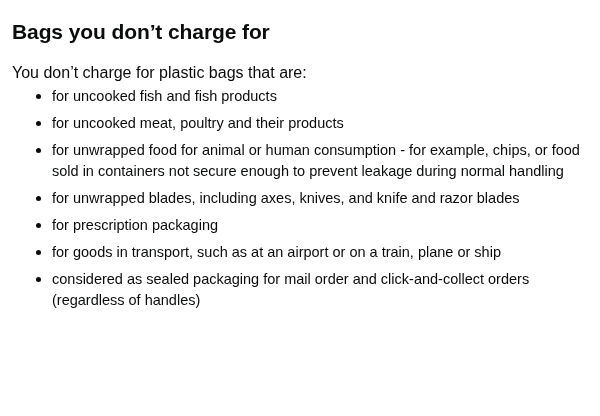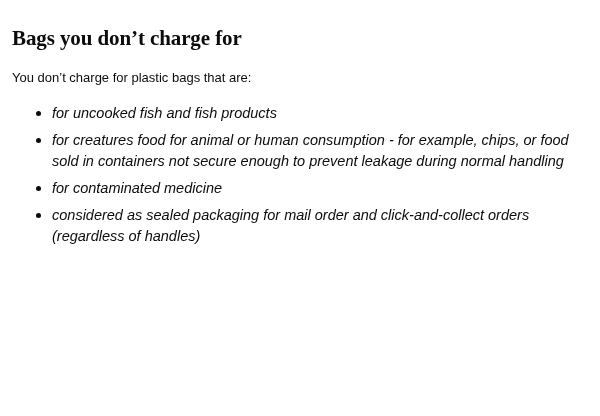--- a/index.html
+++ b/index.html
@@ -16,59 +16,60 @@
   }
   .page {
     padding: 10px 12px 0 12px;
     box-sizing: border-box;
     width: 600px;
   }
   .heading {
     font-size: 21px;
     font-weight: bold;
     line-height: 1.2;
-    margin: 16px 0 18px 0;
+    margin: 9px 0 18px 0;
     letter-spacing: -0.1px;
-    font-family: Liberation Serif, serif;
   }
   .intro {
-    font-size: 13px;
+    font-size: 16px;
     line-height: 1.35;
-    margin: 0 0 16px 0;
+    margin: 0 0 2px 0;
   }
   ul.bullet-list {
     margin: 0;
     padding: 0 0 0 24px;
     list-style: none;
   }
   ul.bullet-list li {
     font-size: 14.5px;
     line-height: 1.45;
     margin-bottom: 6px;
     position: relative;
     padding-left: 16px;
-    font-style: italic;
   }
   ul.bullet-list li::before {
     content: "";
     position: absolute;
     left: 0;
     top: 8px;
     width: 5px;
     height: 5px;
     border-radius: 50%;
     background: #0b0c0c;
   }
 </style>
 </head>
 <body>
 
 <div class="page">
   <h2 class="heading">Bags you don’t charge for</h2>
   <p class="intro">You don’t charge for plastic bags that are:</p>
   <ul class="bullet-list">
     <li>for uncooked fish and fish products</li>
-    <li>for creatures food for animal or human consumption - for example, chips, or food sold in containers not secure enough to prevent leakage during normal handling</li>
-    <li>for contaminated medicine</li>
+    <li>for uncooked meat, poultry and their products</li>
+    <li>for unwrapped food for animal or human consumption - for example, chips, or food sold in containers not secure enough to prevent leakage during normal handling</li>
+    <li>for unwrapped blades, including axes, knives, and knife and razor blades</li>
+    <li>for prescription packaging</li>
+    <li>for goods in transport, such as at an airport or on a train, plane or ship</li>
     <li>considered as sealed packaging for mail order and click-and-collect orders (regardless of handles)</li>
 
   </ul>
 </div>
 
 </body></html>

